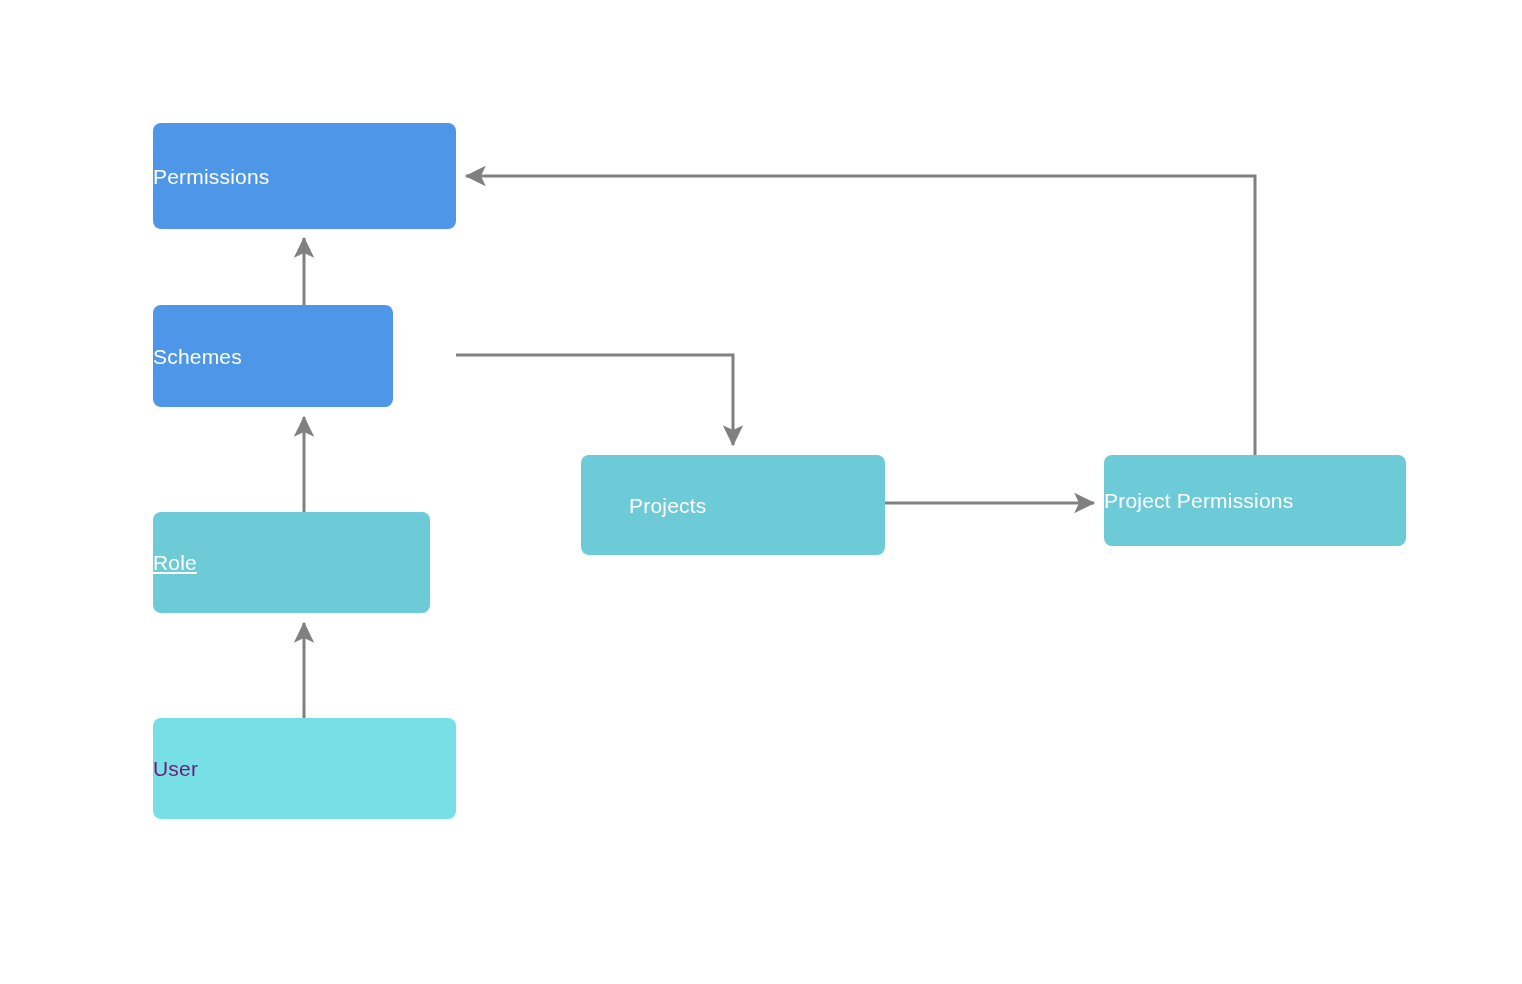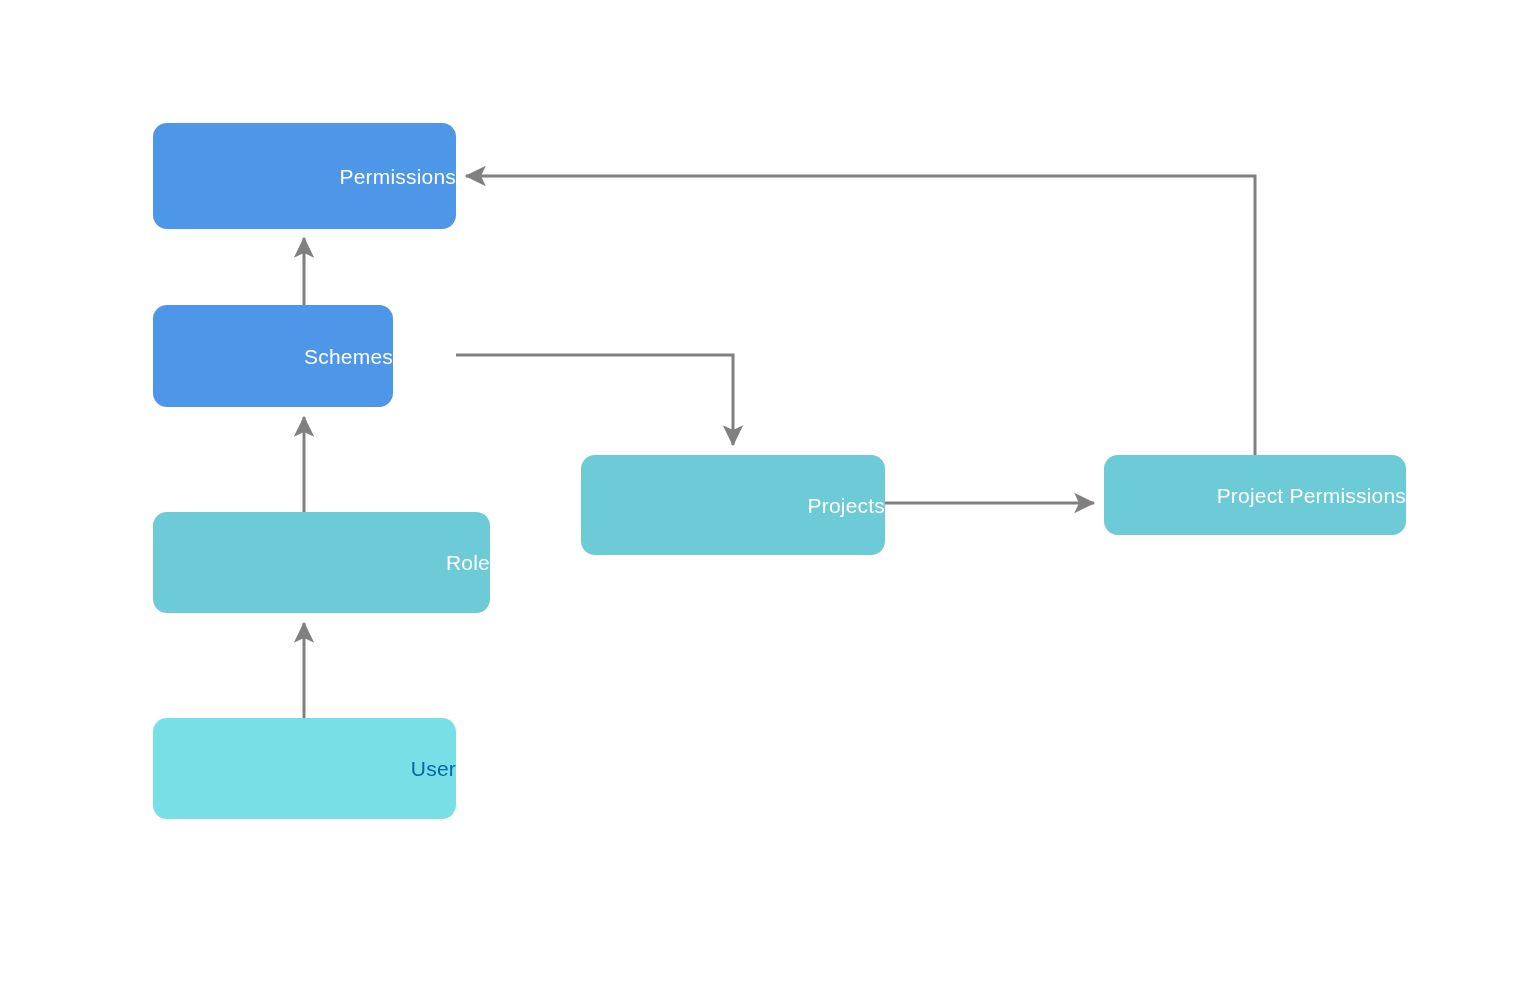--- a/index.html
+++ b/index.html
@@ -20,24 +20,24 @@
   #edge-layer {
     position: absolute;
     left: 0;
     top: 0;
     width: 1522px;
     height: 984px;
   }
   .node {
     position: absolute;
     box-sizing: border-box;
-    border-radius: 14px;
+    border-radius: 8px;
     display: flex;
     align-items: center;
-    justify-content: flex-end;
+    justify-content: flex-start;
     color: #ffffff;
     font-size: 21px;
     font-weight: 400;
     letter-spacing: 0.2px;
     line-height: 1;
     text-align: center;
     user-select: none;
     z-index: 2;
   }
   .node-label {
@@ -66,29 +66,29 @@
   </svg>
 
   <div class="node" style="left: 153px; top: 123px; width: 303px; height: 106px; background: rgb(78, 150, 232); color: rgb(255, 255, 255);">
     <span class="node-label">Permissions</span>
   </div>
 
   <div class="node" style="left: 153px; top: 305px; width: 240px; height: 102px; background: rgb(78, 150, 232); color: rgb(255, 255, 255);">
     <span class="node-label">Schemes</span>
   </div>
 
-  <div class="node" style="left: 153px; top: 512px; width: 337px; height: 101px; background: rgb(108, 203, 214); color: rgb(255, 255, 255);">
+  <div class="node" style="left: 153px; top: 512px; width: 277px; height: 101px; background: rgb(108, 203, 214); color: rgb(255, 255, 255); text-decoration: underline;">
     <span class="node-label">Role</span>
   </div>
 
-  <div class="node" style="left: 153px; top: 718px; width: 303px; height: 101px; background: rgb(119, 224, 231); color: #0369a1;">
+  <div class="node" style="left: 153px; top: 718px; width: 303px; height: 101px; background: rgb(119, 224, 231); color: #701a75;">
     <span class="node-label">User</span>
   </div>
 
   <div class="node" style="left: 581px; top: 455px; width: 304px; height: 100px; background: rgb(108, 203, 214); color: rgb(255, 255, 255); padding-left: 48px;">
     <span class="node-label">Projects</span>
   </div>
 
-  <div class="node" style="left: 1104px; top: 455px; width: 302px; height: 80px; background: rgb(108, 203, 214); color: rgb(255, 255, 255); padding-left: 8px;">
+  <div class="node" style="left: 1104px; top: 455px; width: 302px; height: 91px; background: rgb(108, 203, 214); color: rgb(255, 255, 255);">
     <span class="node-label">Project Permissions</span>
   </div>
 
 </div>
 
 </body></html>

